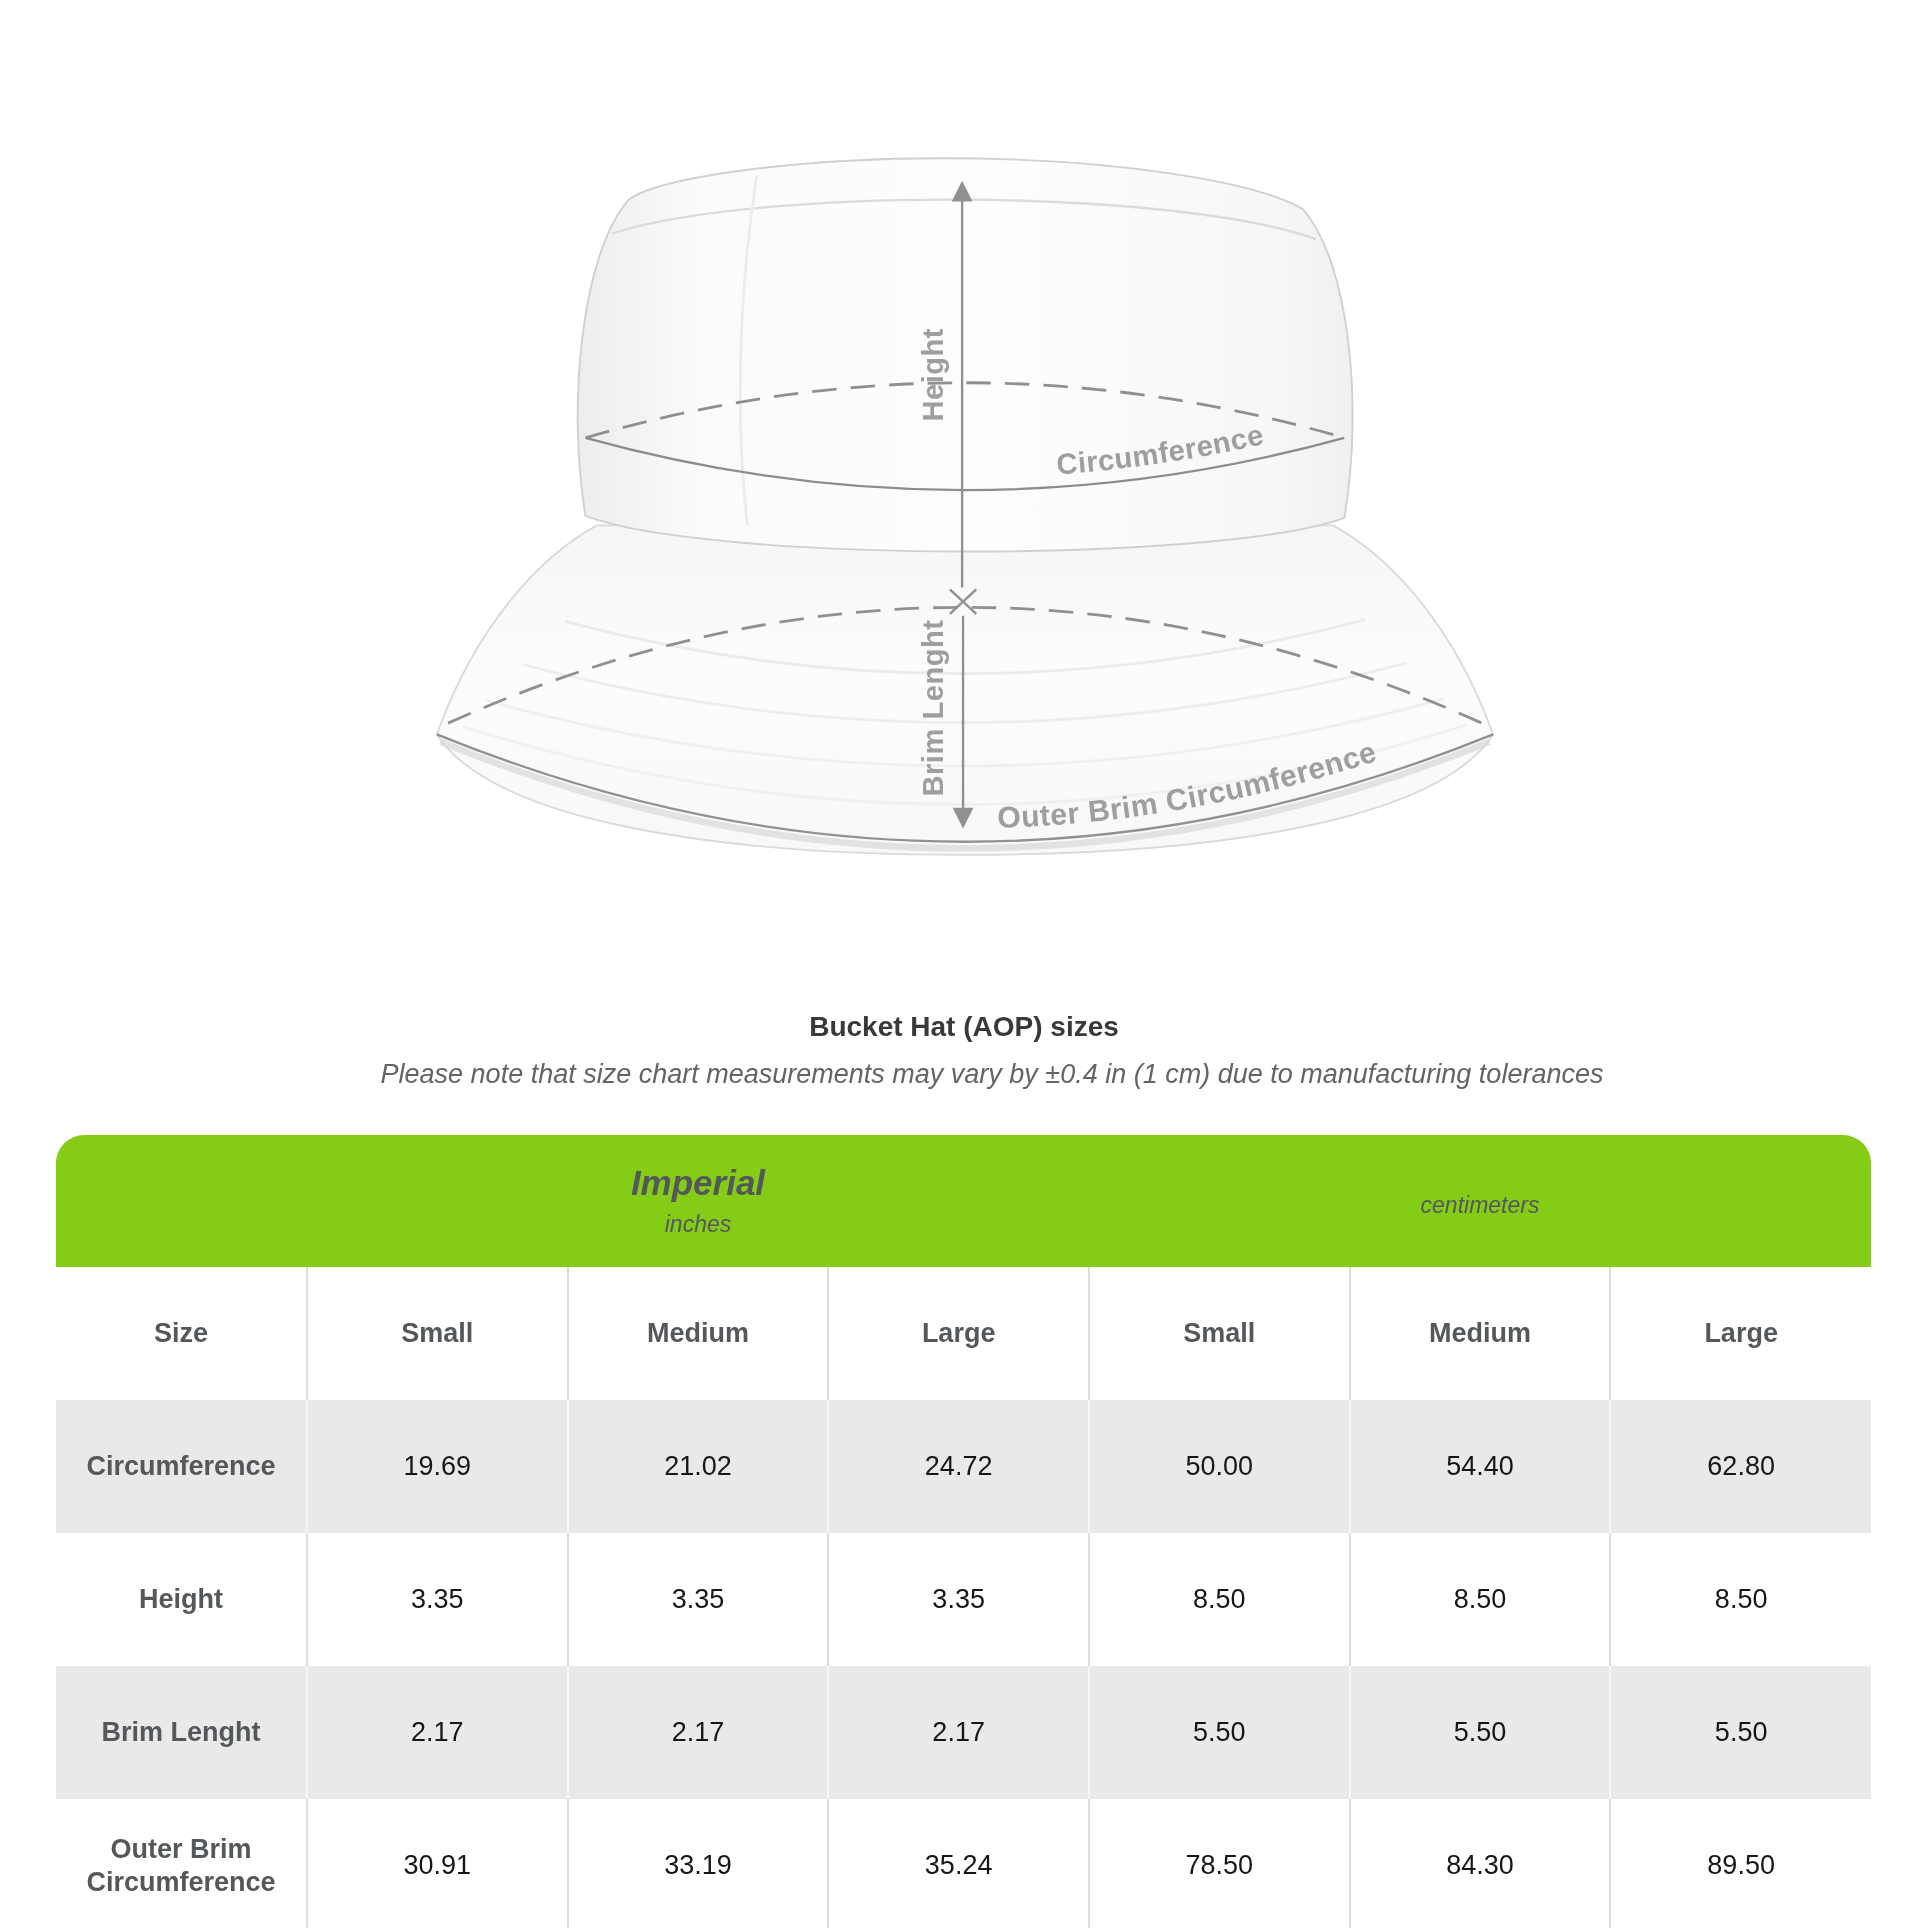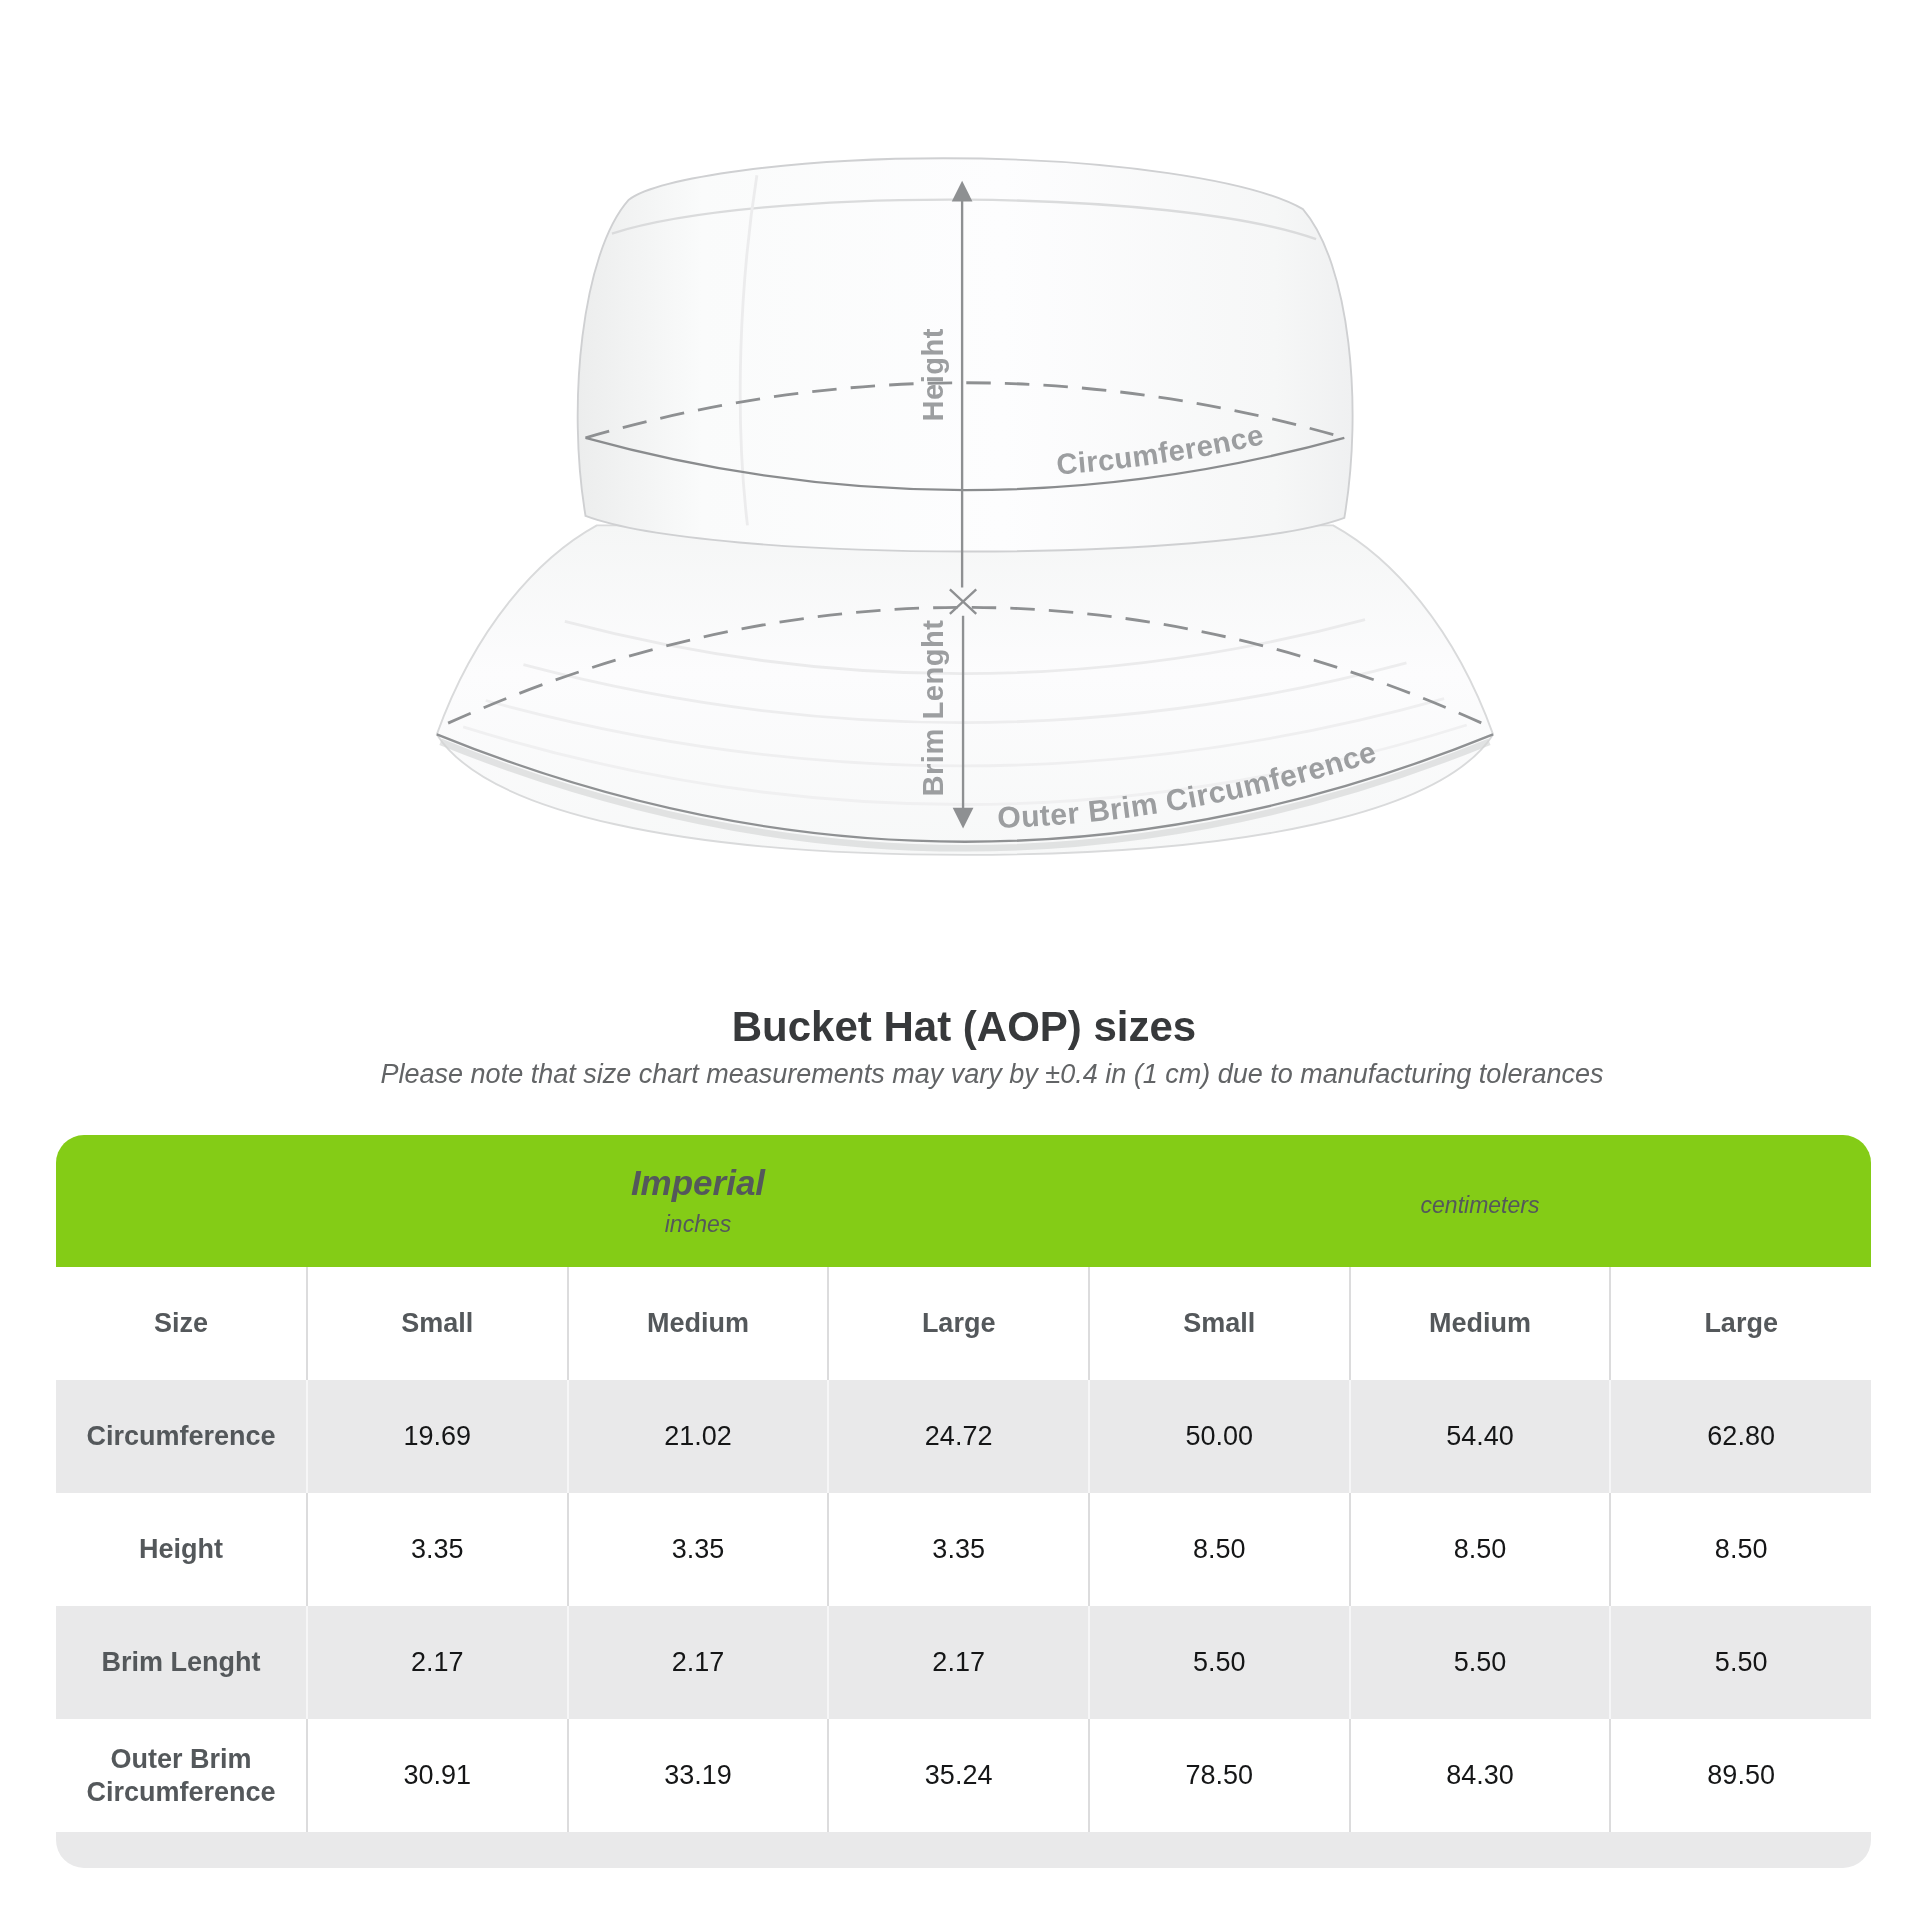--- a/index.html
+++ b/index.html
@@ -3,37 +3,37 @@
 <meta charset="utf-8">
 <style>
   html,body{margin:0;padding:0;background:#ffffff;}
   body{width:1928px;height:1928px;position:relative;font-family:"Liberation Sans",sans-serif;overflow:hidden;}
 
   .hat-figure{position:absolute;top:0;left:0;width:1928px;height:951px;}
 
   .hatlabel{font-family:"Liberation Sans",sans-serif;font-size:31px;font-weight:bold;fill:#9c9ea0;letter-spacing:.5px;}
 
   .page-title{position:absolute;top:1004px;left:0;width:1928px;text-align:center;
-    font-size:42px;line-height:45px;font-weight:bold;color:#37393b;}
+    font-size:28px;line-height:45px;font-weight:bold;color:#37393b;}
   .page-subtitle{position:absolute;top:1058px;left:0;width:1928px;text-align:center;
     font-size:27px;line-height:32px;font-style:italic;color:#626466;margin-left:28px;}
 
   .chart-wrap{position:absolute;top:1135px;left:56px;width:1815px;}
 
   .units-band{height:132px;background:#84cc16;border-radius:28px 28px 0 0;
     display:grid;grid-template-columns:251px repeat(6,1fr);align-items:center;}
   .unit-group{text-align:center;color:#54585b;}
   .unit-group.imperial{grid-column:2 / span 3;}
   .unit-group.metric{grid-column:5 / span 3;}
   .unit-label{font-size:35px;font-weight:bold;font-style:italic;line-height:38px;}
   .unit-sub{font-size:23px;font-style:italic;line-height:28px;margin-top:7.5px;}
 
   table.size-table{width:100%;border-collapse:collapse;table-layout:fixed;}
   table.size-table col.c-label{width:251px;}
-  table.size-table tr{height:113px;}
+  table.size-table tr{height:133px;}
   table.size-table th,table.size-table td{
     text-align:center;vertical-align:middle;padding:0 9.4px;
     font-size:27px;line-height:33px;}
   table.size-table th{font-weight:bold;color:#54585b;}
   table.size-table td{color:#151617;font-weight:normal;}
   tr.row-white{background:#ffffff;}
   tr.row-gray{background:#e9e9ea;}
   tr.row-white th + td, tr.row-white td + td{border-left:2.8px solid #dcdcdd;}
   tr.row-white th:first-child{border-left:none;}
   tr.row-white td:nth-child(2), tr.row-white th + th{border-left:2.8px solid #dcdcdd;border-radius:7px;}

